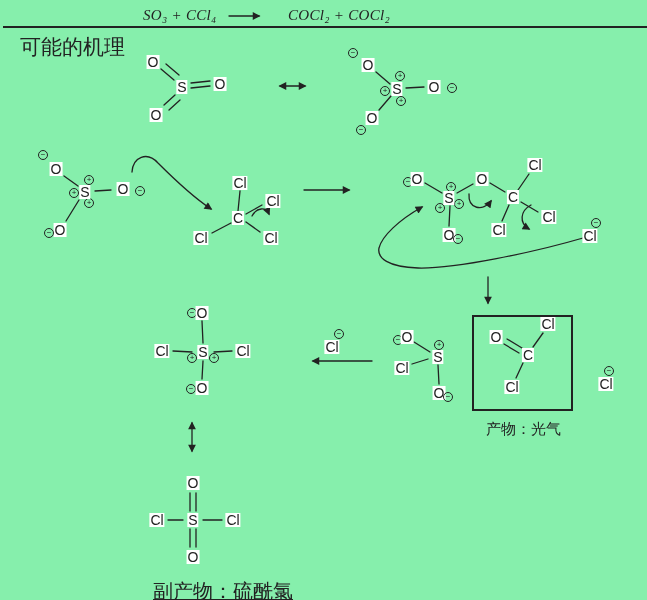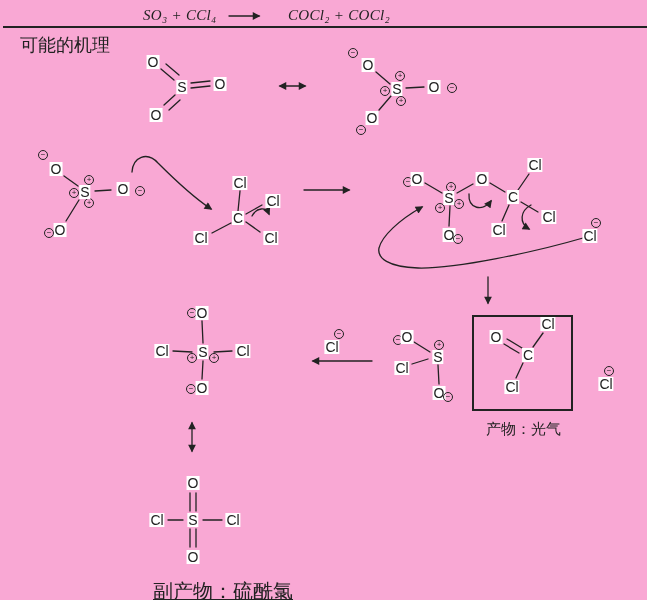--- a/index.html
+++ b/index.html
@@ -1,33 +1,33 @@
 <!DOCTYPE html>
 <html style="--ink: #222222;"><head>
 <meta charset="utf-8">
 <style>
   :root { --ink: #222222; }
   html, body { margin: 0; padding: 0; background: #ffffff; }
   #page {
     position: relative; width: 647px; height: 600px;
-    background: #f9a8d4; overflow: hidden;
+    background: #86efac; overflow: hidden;
     font-family: "Liberation Sans", "DejaVu Sans", sans-serif;
     color: var(--ink);
   }
   .formula {
     position: absolute; white-space: nowrap;
     font: italic 15px "Liberation Serif", "DejaVu Serif", serif;
     color: var(--ink); letter-spacing: .3px;
   }
   .cjk {
     position: absolute; white-space: nowrap;
     font-family: "Liberation Serif", "DejaVu Serif", serif;
     color: var(--ink);
   }
-  #label-mechanism { left: 20px; top: 33px; font-size: 18px; }
+  #label-mechanism { left: 20px; top: 33px; font-size: 21px; }
   #label-product   { left: 486px; top: 420px; font-size: 15px; }
   #label-byproduct { left: 153px; top: 578px; font-size: 20px; text-decoration: underline; }
   #divider {
     position: absolute; left: 3px; top: 26px; width: 644px; height: 0;
     border-top: 2px solid var(--ink);
   }
   #bond-layer { position: absolute; left: 0; top: 0; }
   #bond-layer line, #bond-layer path {
     stroke: var(--ink); stroke-width: 1.3; fill: none;
     stroke-linecap: round;

